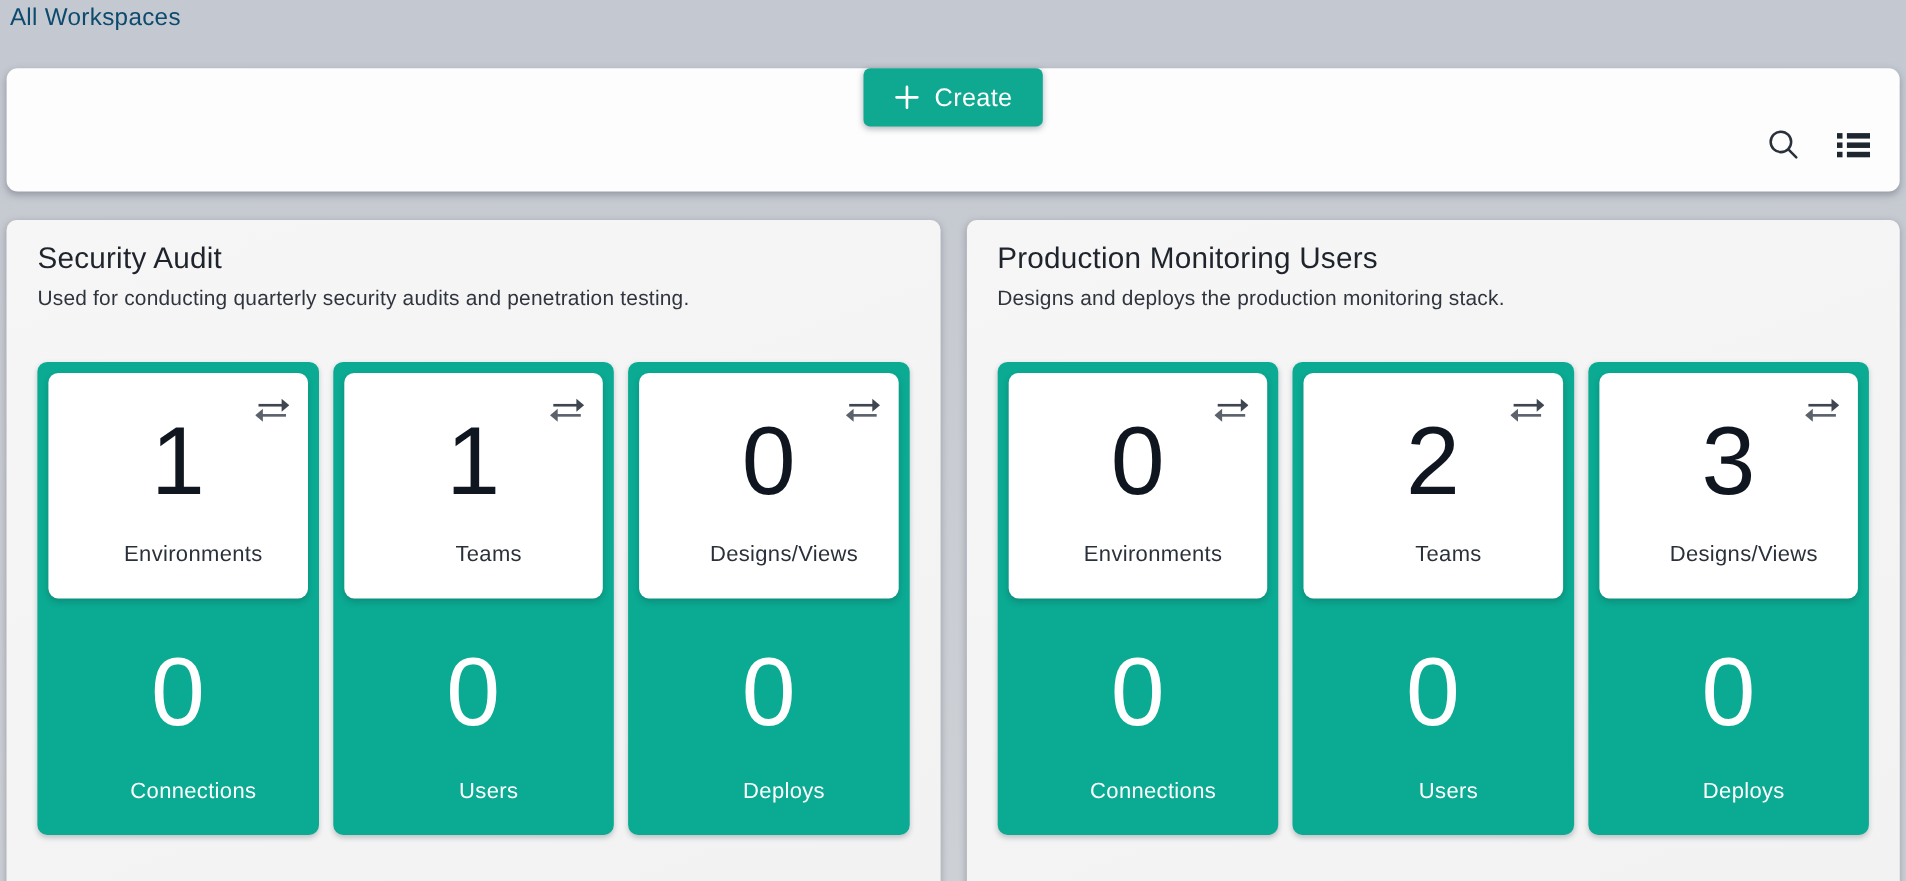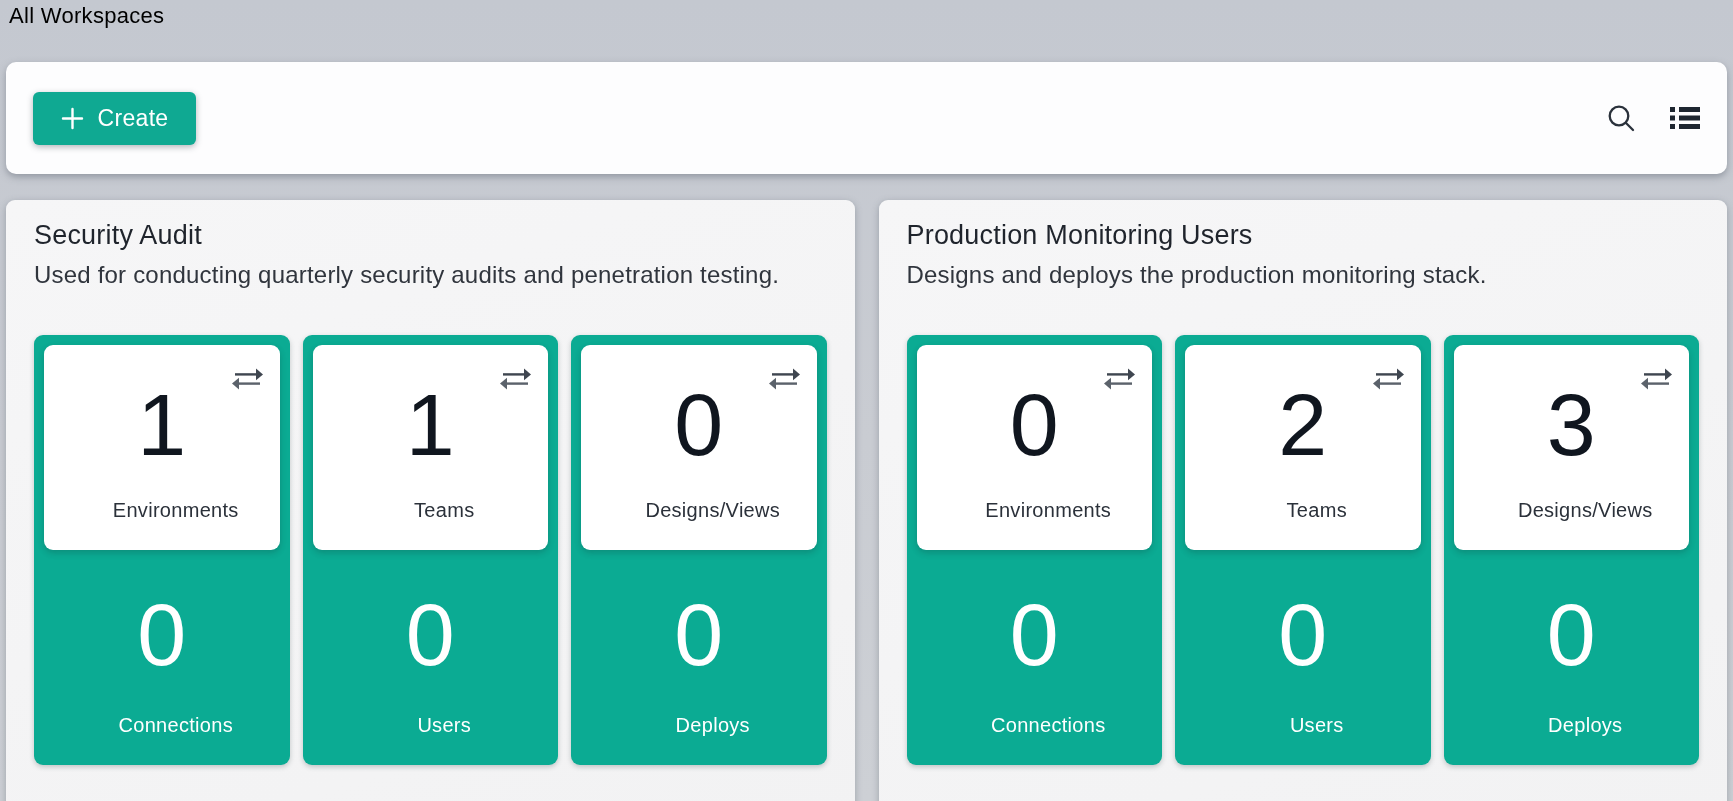--- a/index.html
+++ b/index.html
@@ -5,28 +5,28 @@
   * { margin:0; padding:0; box-sizing:border-box; }
   html,body { width:1733px; height:801px; }
   body {
     font-family:"Liberation Sans", sans-serif;
     background:linear-gradient(180deg,#c4c8d0 0%,#c9ccd2 55%,#cdd0d5 100%);
     position:relative; overflow:hidden;
   }
 
   .page-title {
     position:absolute; top:3px; left:9px;
-    font-size:22px; color:#000000; letter-spacing:.3px;
+    font-size:22px; color:#0c4a6e; letter-spacing:.3px;
   }
 
   .toolbar {
     position:absolute; top:62px; left:6px; right:6px; height:112px;
     background:#fdfdfe; border-radius:10px;
     box-shadow:0 3px 7px rgba(96,104,116,.5);
-    display:flex; align-items:center; padding:0 27px;
+    display:flex; align-items:center; padding:0 27px;flex-direction:column;
   }
   .create-btn {
     width:163px; height:53px;
     display:flex; align-items:center; justify-content:center; gap:14px;
     background:#0fa992; color:#ffffff; font-size:23px;
     font-family:"Liberation Sans", sans-serif;
     border:none; border-radius:6px;
     box-shadow:0 2px 6px rgba(40,50,60,.35);
     cursor:pointer; letter-spacing:.3px;
   }
@@ -35,21 +35,21 @@
 
   .cards { position:absolute; top:200px; left:6px; right:6px; display:flex; gap:24px; }
   .workspace-card {
     flex:1; height:632px;
     background:linear-gradient(160deg,#f6f6f7,#f2f2f3);
     border-radius:9px;
     box-shadow:0 2px 7px rgba(96,104,116,.45);
     padding:20px 28px 0;
   }
   .card-title { font-size:27px; font-weight:500; color:#1f242c; letter-spacing:.2px; }
-  .card-desc  { font-size:24px; color:#30353d; margin-top:10px; letter-spacing:.2px; }
+  .card-desc  { font-size:19px; color:#30353d; margin-top:10px; letter-spacing:.2px; }
 
   .tiles { display:flex; gap:13px; margin-top:46px; }
   .tile {
     flex:1; height:430px;
     background:#0bab93; border-radius:9px;
     padding:10px 10px 0;
     display:flex; flex-direction:column;
     cursor:pointer;
     box-shadow:0 2px 5px rgba(40,60,60,.25);
   }

